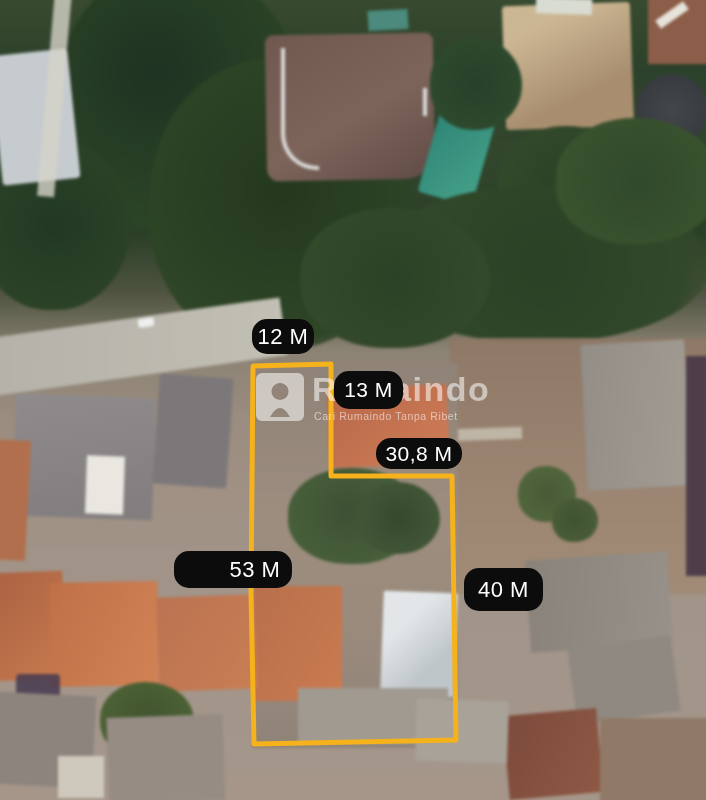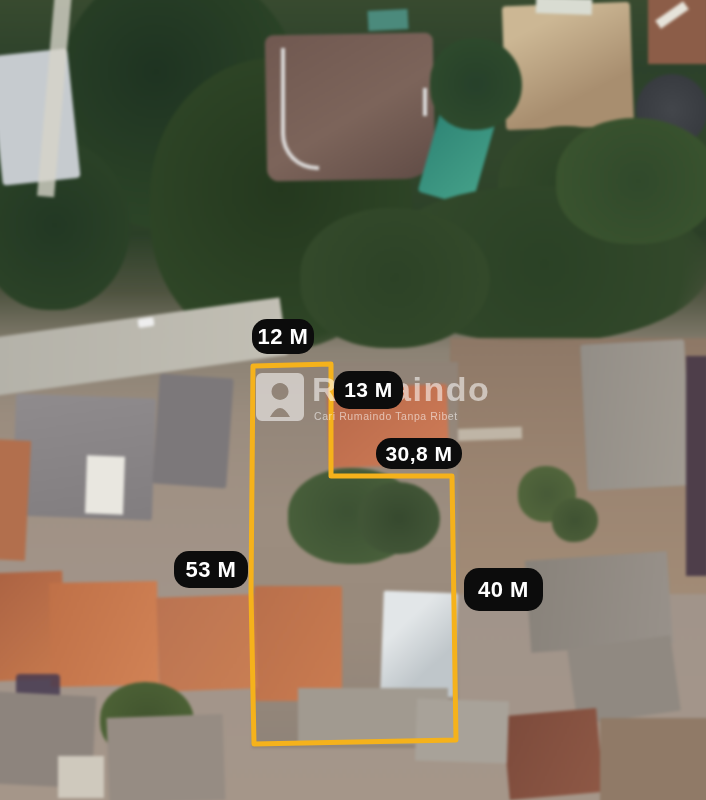--- a/index.html
+++ b/index.html
@@ -77,26 +77,26 @@
   
   .overlay{position:absolute;inset:0;}
   svg.bound{position:absolute;inset:0;width:706px;height:800px;}
   svg.bound polygon{
     fill:none;stroke:var(--boundary,#F5B21B);stroke-width:5;
     stroke-linejoin:round;stroke-linecap:round;
   }
   .mlabel{
     position:absolute;display:flex;align-items:center;justify-content:center;
     background:var(--label-bg,#0C0C0C);color:var(--label-text,#fff);
-    font-weight:700;border-radius:15px;letter-spacing:.5px;white-space:nowrap;
+    font-weight:400;border-radius:15px;letter-spacing:.5px;white-space:nowrap;
   }
   .m12 {left:252px;top:319px;width:62px;height:35px;font-size:22px;}
   .m13 {left:334px;top:371px;width:69px;height:38px;font-size:21px;}
   .m175{left:376px;top:438px;width:86px;height:31px;font-size:21px;}
-  .m53 {left:174px;top:551px;width:74px;height:37px;font-size:22px;}
+  .m53 {left:174px;top:551px;width:74px;height:37px;font-size:22px;padding-left:44px;}
   .m40 {left:464px;top:568px;width:79px;height:43px;font-size:22px;}
   .m285{left:314px;top:754px;width:89px;height:33px;font-size:21px;}
   
   .watermark{
     position:absolute;left:254px;top:372px;display:flex;align-items:flex-start;
     color:var(--watermark-text,#fff);opacity:.55;pointer-events:none;
   }
   .wm-icon{width:52px;height:50px;flex:0 0 auto;margin-right:6px;}
   .wm-text{display:flex;flex-direction:column;}
   .wm-brand{font-size:34px;font-weight:700;letter-spacing:1.5px;line-height:1.05;}

